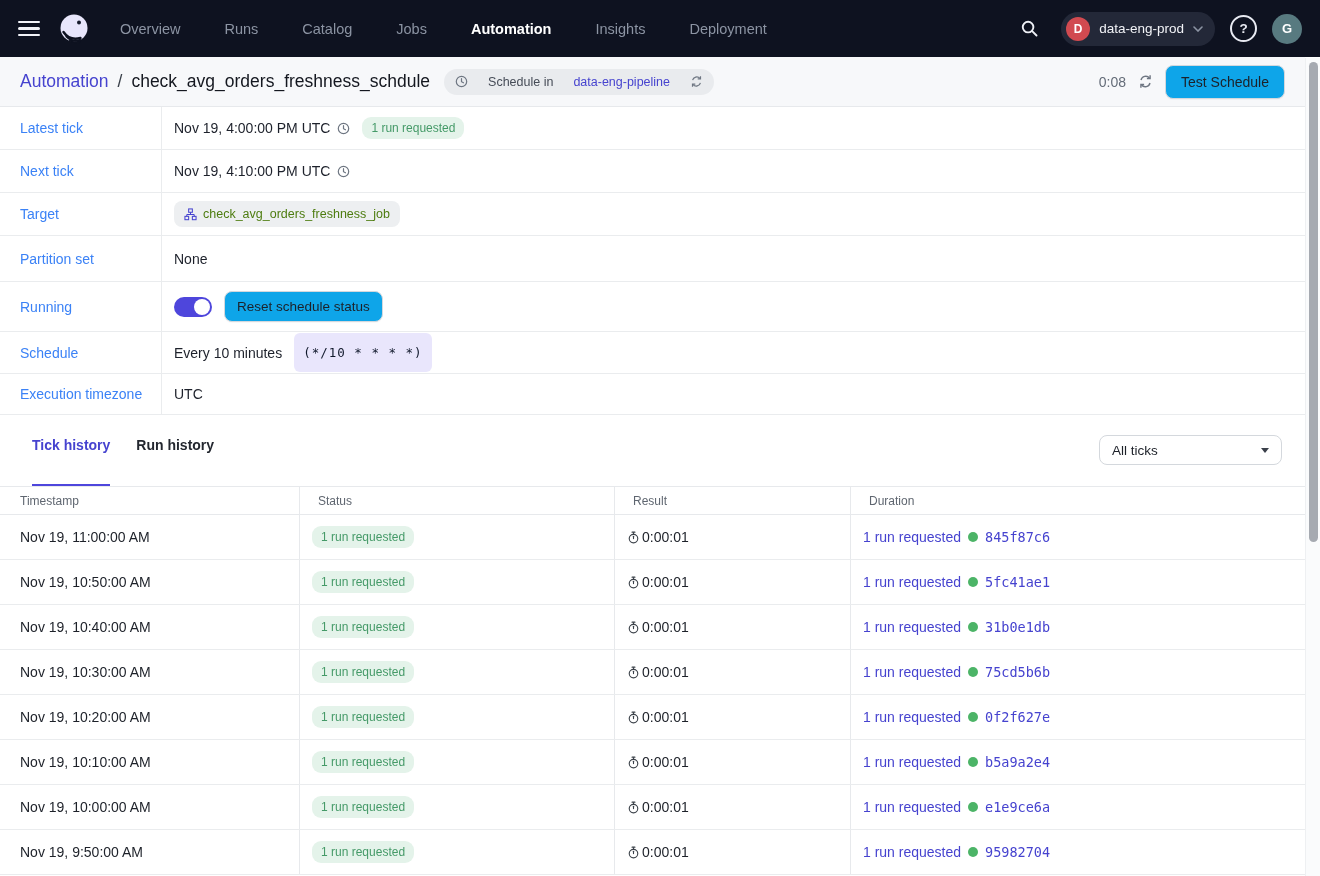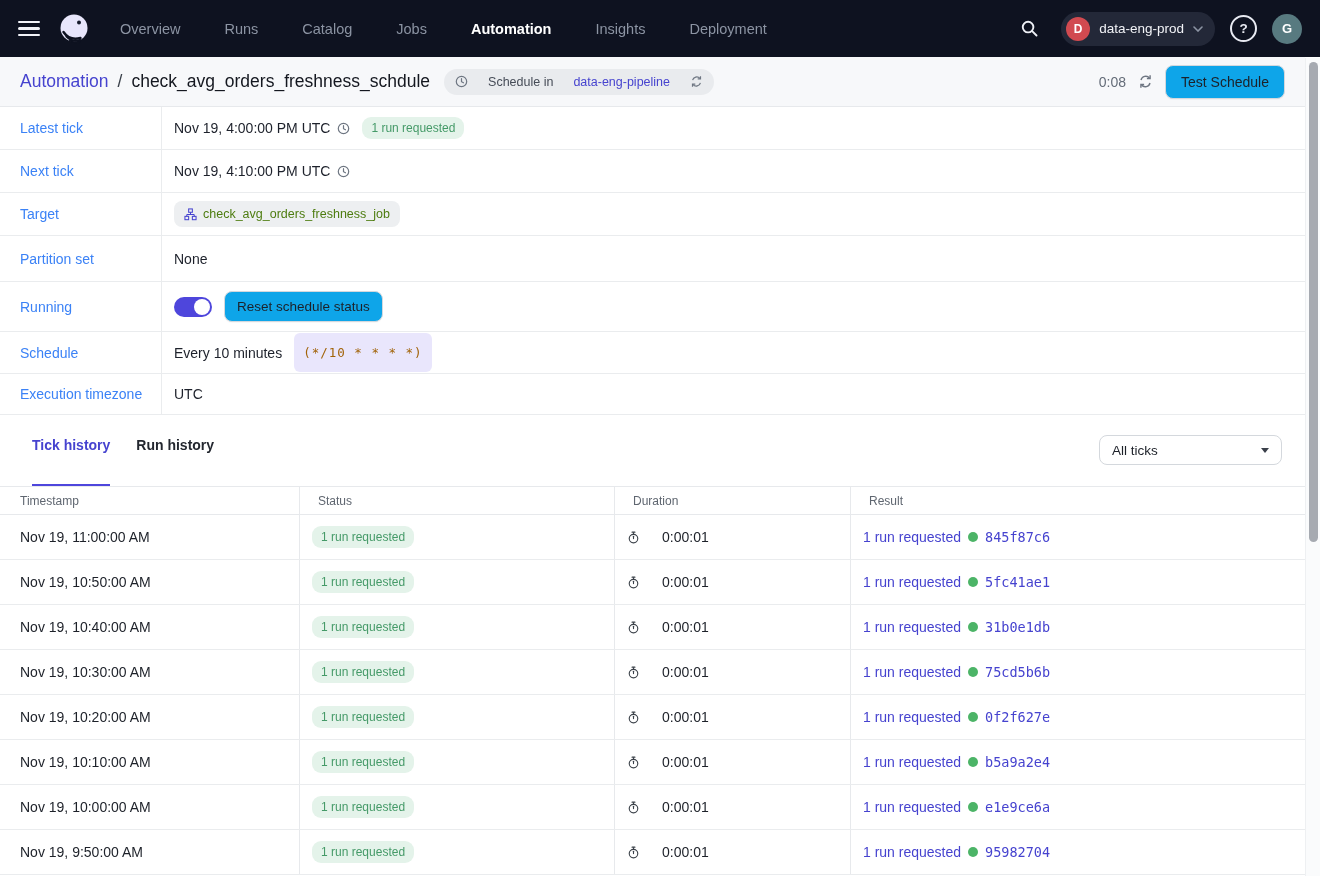--- a/index.html
+++ b/index.html
@@ -74,21 +74,21 @@
   }
   .target-pill {
     background:#edeff1; border-radius:8px; height:26px; display:flex; align-items:center;
     gap:6px; padding:0 10px;
   }
   .target-pill a { color:#4d7c0f; font-size:12.5px; }
   .toggle { width:38px; height:20px; border-radius:10px; background:#4e46dc; position:relative; cursor:pointer; flex:0 0 38px; }
   .toggle .knob { position:absolute; top:2px; right:2px; width:16px; height:16px; border-radius:50%; background:#fff; }
   .cron-chip {
     background:#e9e6fc; border-radius:6px; padding:12px 9px;
-    font-family:"DejaVu Sans Mono", monospace; font-size:12.5px; color:#a16207; letter-spacing:1px;
+    font-family:"DejaVu Sans Mono", monospace; font-size:12.5px; color:#0f172a; letter-spacing:1px;
   }
 
   
   .tabs-row { position:relative; height:71px; padding:22px 32px 0; display:flex; gap:26px; }
   .tab { font-size:14px; font-weight:700; color:#23272f; padding-bottom:13px; position:relative; cursor:pointer; }
   .tab.active { color:#4643cf; }
   .tab.active::after { content:""; position:absolute; left:0; right:0; bottom:0; height:2px; background:#4e46dc; }
   .filter-select {
     position:absolute; top:20px; right:23px; width:183px; height:30px;
     border:1px solid #d4d8dd; border-radius:8px; background:#fff; display:flex; align-items:center;
@@ -99,21 +99,21 @@
   
   .tick-table { border-top:1px solid #e7e9ec; }
   .thead, .trow { display:grid; grid-template-columns:299px 315px 236px 1fr; }
   .thead { height:28px; border-bottom:1px solid #e7e9ec; }
   .thead .cell { font-size:12px; color:#5f6670; display:flex; align-items:center;padding-left:18px; }
   .trow { height:45px; border-bottom:1px solid #eaecee; }
   .cell { display:flex; align-items:center; padding-left:12px; }
   .cell:first-child { padding-left:20px; }
   .cell:not(:first-child) { border-left:1px solid #e7e9ec; }
   .c-ts { font-size:14px; color:#1d2129; }
-  .c-dur { gap:22px; font-size:14px; color:#1d2129; }
+  .c-dur { gap:2px; font-size:14px; color:#1d2129; }
   .c-res { gap:7px; font-size:14px; }
   .res-link { color:#4643cf; }
   .dot { width:10px; height:10px; border-radius:50%; background:#4cb467; display:inline-block; }
   .run-id { font-family:"DejaVu Sans Mono", monospace; font-size:13.5px; color:#4643cf; }
 
   
   .scrollbar {
     position:absolute; top:58px; right:0; width:15px; height:818px;
     background:#fafbfc; border-left:1px solid #eef0f2;
   }
@@ -293,22 +293,22 @@
             <polygon points="0,0 8,0 4,5" fill="currentColor"></polygon>
           </svg>
       </span>
     </div>
   </div>
 
   <div class="tick-table">
     <div class="thead">
       <div class="cell">Timestamp</div>
       <div class="cell">Status</div>
+      <div class="cell">Result</div>
       <div class="cell">Duration</div>
-      <div class="cell">Result</div>
     </div>
     <div id="table-body">
         <div class="trow">
     <div class="cell c-ts">Nov 19, 11:00:00 AM</div>
     <div class="cell">
       <span class="badge-green">1 run requested</span>
     </div>
     <div class="cell c-dur">
       <span style="color:#3a4048; display:inline-flex;">
         <svg viewBox="0 0 14 14" width="13" height="13">

